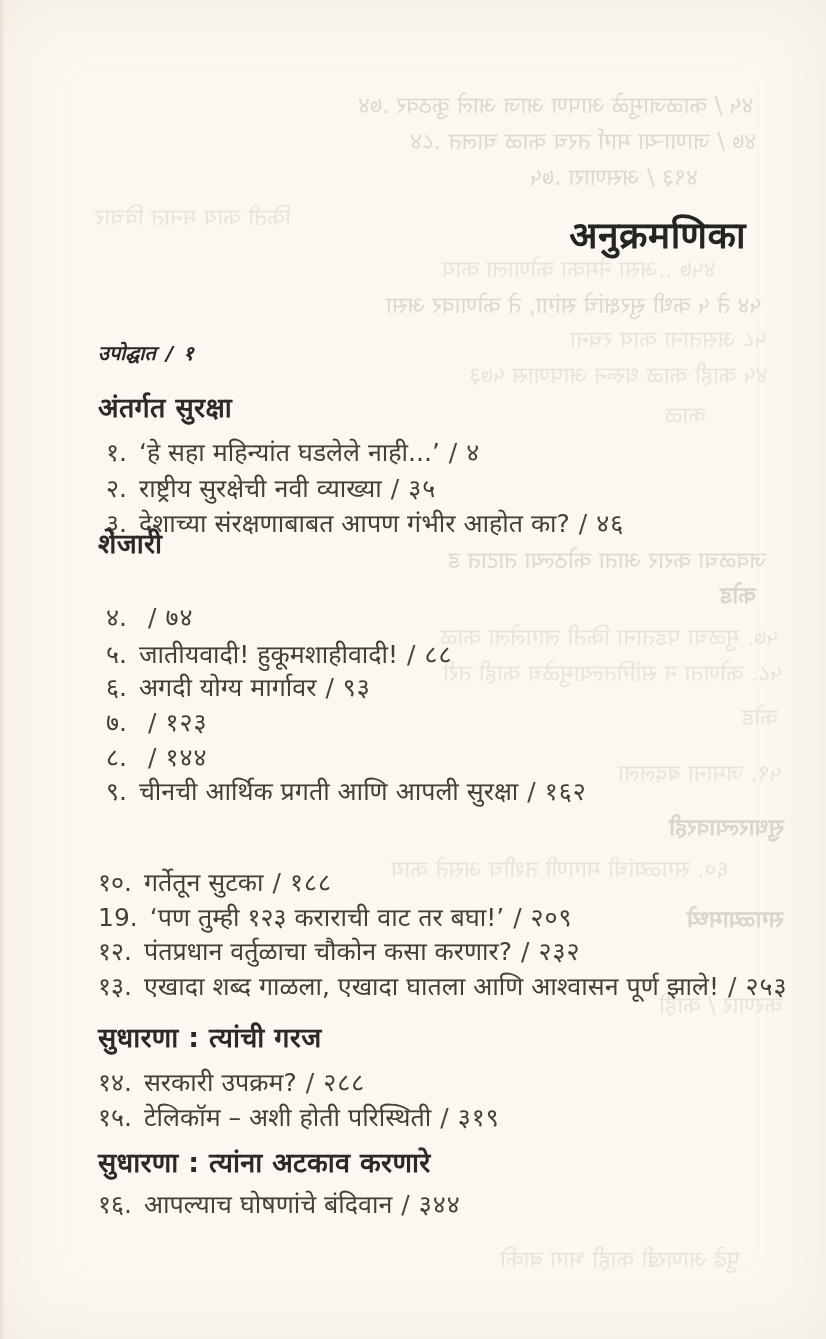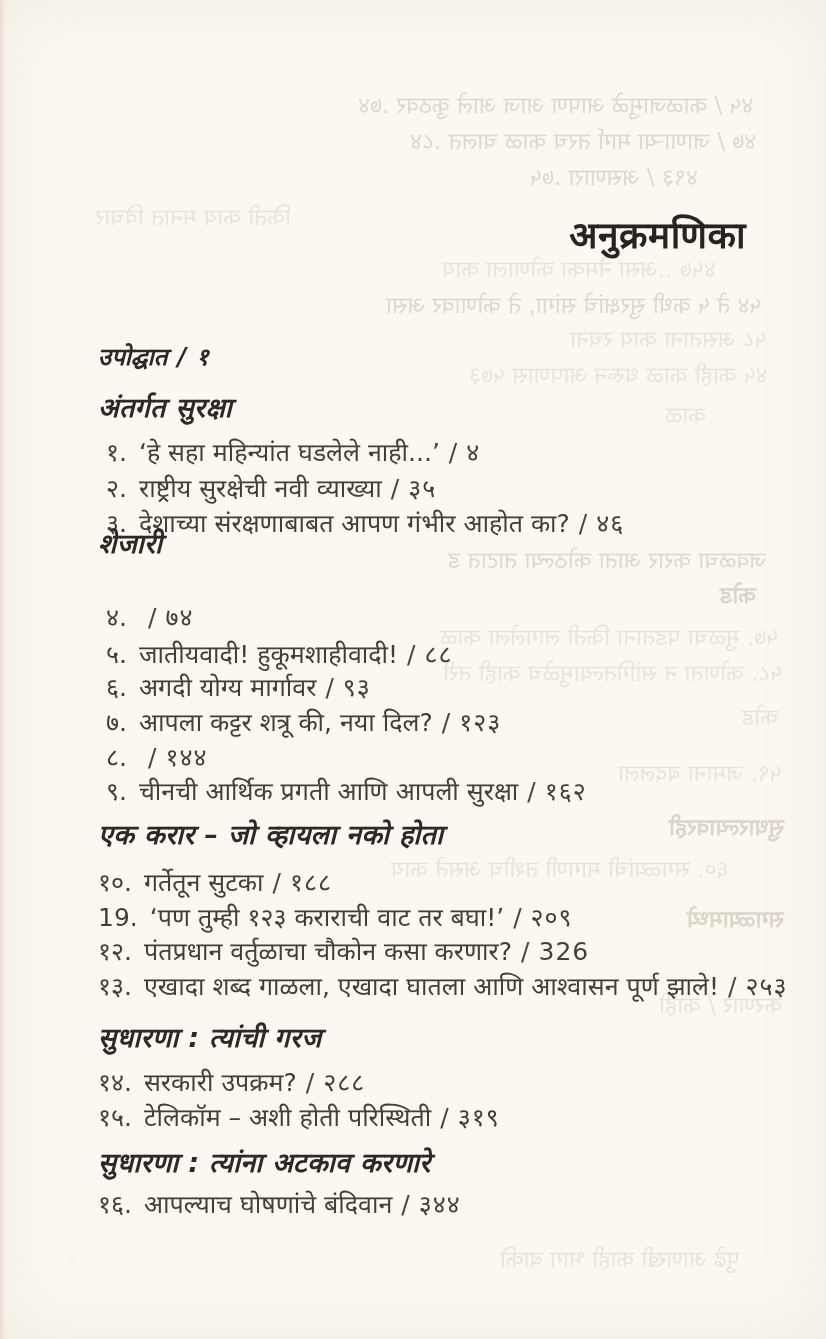--- a/index.html
+++ b/index.html
@@ -51,37 +51,36 @@
   .row.d2 { left: 98px; }
   .row .sep { margin: 0 9px; color: #4a463f; }
   .row .pg { letter-spacing: 1px; }
 
   .preface {
     position: absolute;
     left: 98px;
     top: 323px;
     display: flex;
     align-items: baseline;
-    font-size: 24px;
+    font-size: 20px;
     font-weight: 700;
     font-style: italic;
     color: #2c2924;
     white-space: nowrap;
   }
   .preface .sep { margin: 0 10px; }
 
   .heading {
     position: absolute;
     left: 98px;
     font-size: 27px;
     font-weight: 700;
     color: #2d2a25;
     white-space: nowrap;
     letter-spacing: 0.3px;
-    font-style: italic;
   }
 
   
   .bleed-layer { position: absolute; inset: 0; z-index: 1; pointer-events: none; }
   .bleed {
     position: absolute;
     transform: scaleX(-1);
     color: #c7c0b2;
     opacity: 0.55;
     filter: blur(0.6px);
@@ -164,55 +163,53 @@
       <span class="pg">८८</span>
     </div>
     <div class="row d1" style="top:657px">
       <span class="num">६.</span>
       <span class="txt">अगदी योग्य मार्गावर</span>
       <span class="sep">/</span>
       <span class="pg">९३</span>
     </div>
     <div class="row d1" style="top:692px">
       <span class="num">७.</span>
-      <span class="txt">आपला कट्टर शत्रू की, नया दिल?</span>
       <span class="sep">/</span>
       <span class="pg">१२३</span>
     </div>
     <div class="row d1" style="top:727px">
       <span class="num">८.</span>
       <span class="sep">/</span>
       <span class="pg">१४४</span>
     </div>
     <div class="row d1" style="top:761px">
       <span class="num">९.</span>
       <span class="txt">चीनची आर्थिक प्रगती आणि आपली सुरक्षा</span>
       <span class="sep">/</span>
       <span class="pg">१६२</span>
     </div>
 
-    <div class="heading" style="top:799px">एक करार – जो व्हायला नको होता</div>
 
     <div class="row d2" style="top:852px">
       <span class="num">१०.</span>
       <span class="txt">गर्तेतून सुटका</span>
       <span class="sep">/</span>
       <span class="pg">१८८</span>
     </div>
     <div class="row d2" style="top:887px">
       <span class="num">19.</span>
       <span class="txt">‘पण तुम्ही १२३ कराराची वाट तर बघा!’</span>
       <span class="sep">/</span>
       <span class="pg">२०९</span>
     </div>
     <div class="row d2" style="top:921px">
       <span class="num">१२.</span>
       <span class="txt">पंतप्रधान वर्तुळाचा चौकोन कसा करणार?</span>
       <span class="sep">/</span>
-      <span class="pg">326</span>
+      <span class="pg">२३२</span>
     </div>
     <div class="row d2" style="top:956px">
       <span class="num">१३.</span>
       <span class="txt">एखादा शब्द गाळला, एखादा घातला आणि आश्वासन पूर्ण झाले!</span>
       <span class="sep">/</span>
       <span class="pg">२५३</span>
     </div>
 
     <div class="heading" style="top:1002px">सुधारणा : त्यांची गरज</div>
 

